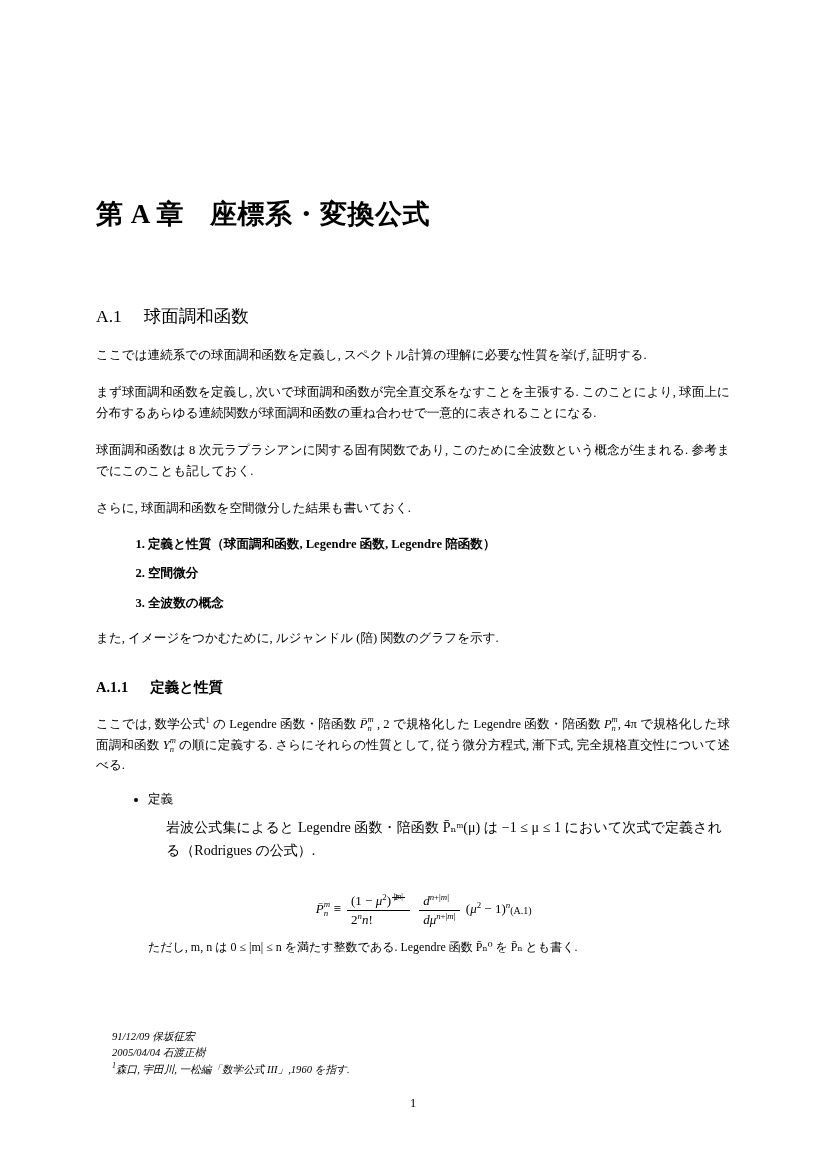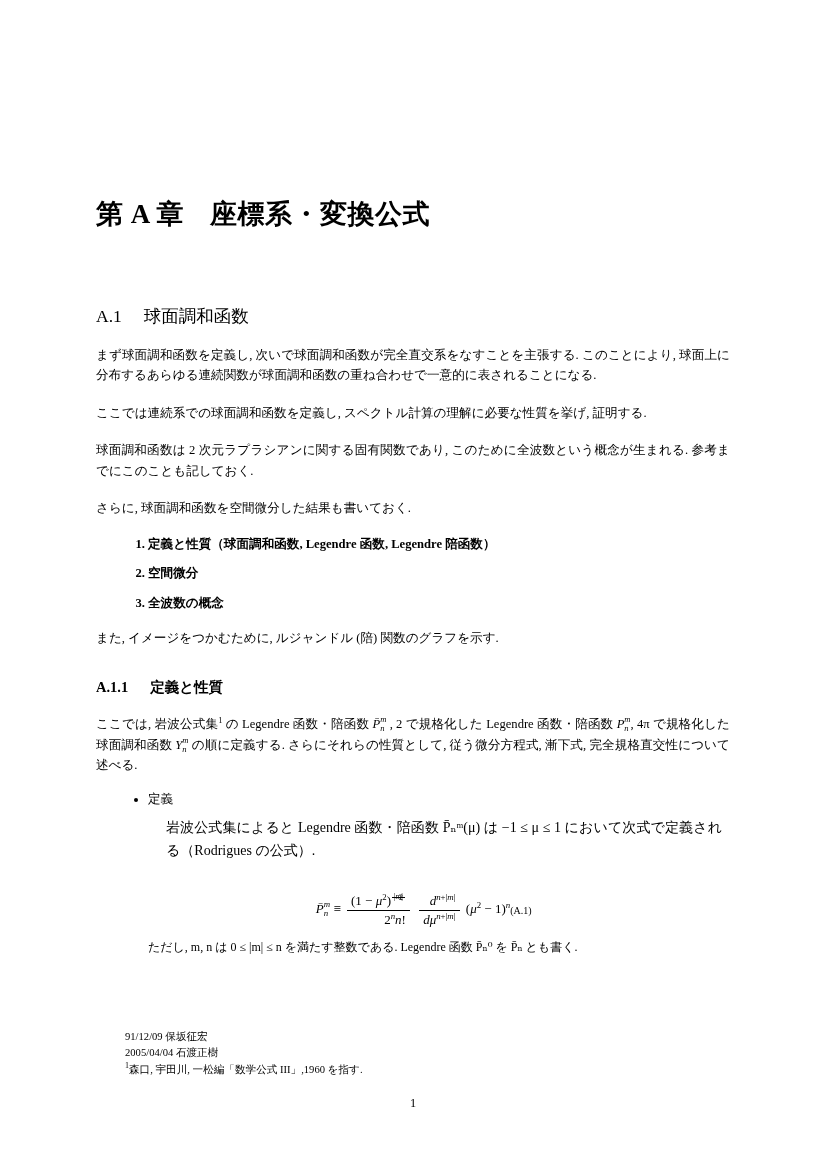--- a/index.html
+++ b/index.html
@@ -102,21 +102,21 @@
     text-align: center;
     white-space: nowrap;
   }
   .equation-row .eq-tag {
     flex: 1;
     font-size: 10px;
   }
   .frac {
     display: inline-block;
     vertical-align: middle;
-    text-align: right;
+    text-align: left;
     margin: 0 3px;
   }
   .frac .num {
     display: block;
     padding: 0 4px 1px 4px;
     border-bottom: 1px solid #000;
   }
   .frac .den {
     display: block;
     padding: 1px 4px 0 4px;
@@ -128,24 +128,25 @@
   .supsub {
     display: inline-block;
     vertical-align: -0.35em;
     font-size: 0.68em;
     line-height: 1.05;
     text-align: left;
   }
   .ital { font-style: italic; }
   .footnote-block {
     position: absolute;
-    left: 125px;
+    left: 112px;
     bottom: 92px;
     font-size: 10.6px;
     line-height: 1.45;
+    font-style: italic;
   }
   .footnote-block .fn-line {
     margin: 0;
   }
   .footnote-block .fn-mark {
     font-size: 8px;
     vertical-align: super;
   }
   .page-number {
     position: absolute;
@@ -168,39 +169,39 @@
 <div class="page">
 
   <h1 class="chapter-title">
     <span class="chap-num">第 A 章</span><span>座標系・変換公式</span>
   </h1>
 
   <h2 class="section">
     <span class="sec-num">A.1</span><span>球面調和函数</span>
   </h2>
 
+  <p class="body">ここでは連続系での球面調和函数を定義し, スペクトル計算の理解に必要な性質を挙げ, 証明する.</p>
   <p class="body">まず球面調和函数を定義し, 次いで球面調和函数が完全直交系をなすことを主張する. このことにより, 球面上に分布するあらゆる連続関数が球面調和函数の重ね合わせで一意的に表されることになる.</p>
-  <p class="body">ここでは連続系での球面調和函数を定義し, スペクトル計算の理解に必要な性質を挙げ, 証明する.</p>
-  <p class="body">球面調和函数は 2 次元ラプラシアンに関する固有関数であり, このために全波数という概念が生まれる. 参考までにこのことも記しておく.</p>
+  <p class="body">球面調和函数は 8 次元ラプラシアンに関する固有関数であり, このために全波数という概念が生まれる. 参考までにこのことも記しておく.</p>
   <p class="body">さらに, 球面調和函数を空間微分した結果も書いておく.</p>
 
   <ol class="enum">
     <li>定義と性質（球面調和函数, Legendre 函数, Legendre 陪函数）</li>
     <li>空間微分</li>
     <li>全波数の概念</li>
   </ol>
 
   <p class="body tight">また, イメージをつかむために, ルジャンドル (陪) 関数のグラフを示す.</p>
 
   <h3 class="subsection">
     <span class="sec-num">A.1.1</span><span>定義と性質</span>
   </h3>
 
   <p class="body">
-    <span>ここでは, 岩波公式集</span><sup>1</sup><span> の Legendre 函数・陪函数 </span><span class="ital">P̄<span class="supsub">m<br>n</span></span><span> , 2 で規格化した Legendre 函数・陪函数 </span><span class="ital">P<span class="supsub">m<br>n</span></span><span>, 4π で規格化した球面調和函数 </span><span class="ital">Y<span class="supsub">m<br>n</span></span><span> の順に定義する. さらにそれらの性質として, 従う微分方程式, 漸下式, 完全規格直交性について述べる.</span>
+    <span>ここでは, 数学公式</span><sup>1</sup><span> の Legendre 函数・陪函数 </span><span class="ital">P̄<span class="supsub">m<br>n</span></span><span> , 2 で規格化した Legendre 函数・陪函数 </span><span class="ital">P<span class="supsub">m<br>n</span></span><span>, 4π で規格化した球面調和函数 </span><span class="ital">Y<span class="supsub">m<br>n</span></span><span> の順に定義する. さらにそれらの性質として, 従う微分方程式, 漸下式, 完全規格直交性について述べる.</span>
   </p>
 
 
   <ul class="bullets">
     <li>
       <span>定義</span>
       <div class="indented">岩波公式集によると Legendre 函数・陪函数 P̄ₙᵐ(μ) は −1 ≤ μ ≤ 1 において次式で定義される（Rodrigues の公式）.</div>
     </li>
   </ul>
 

